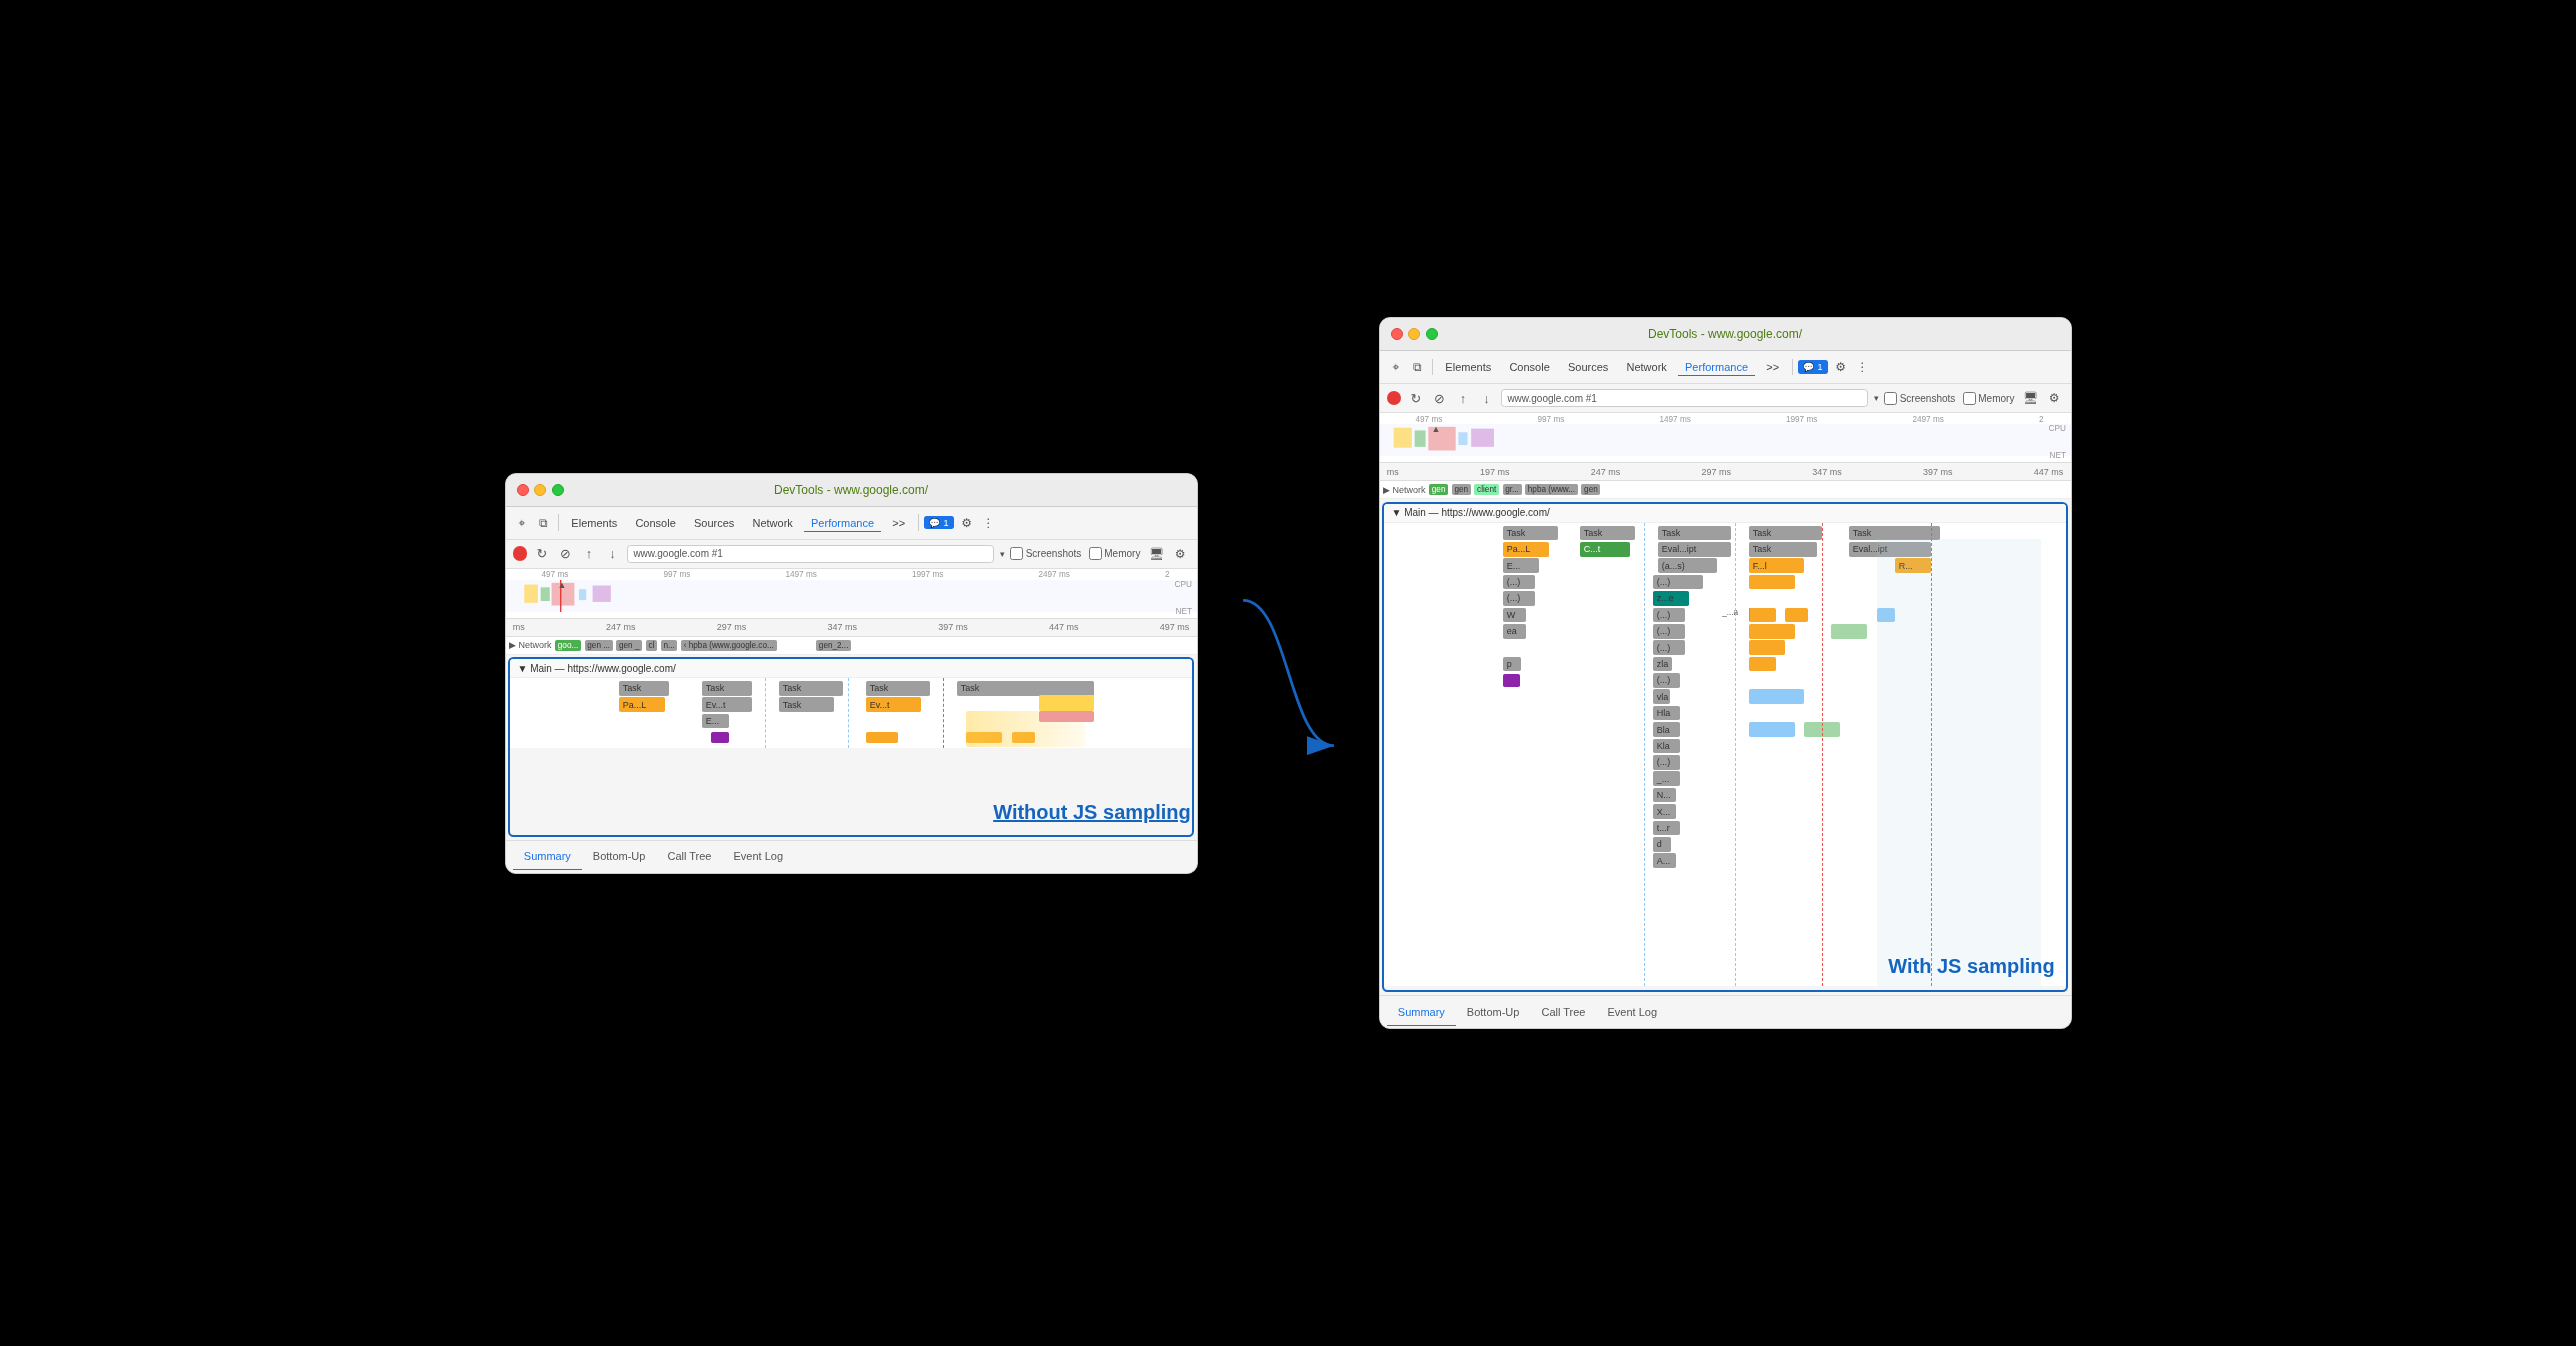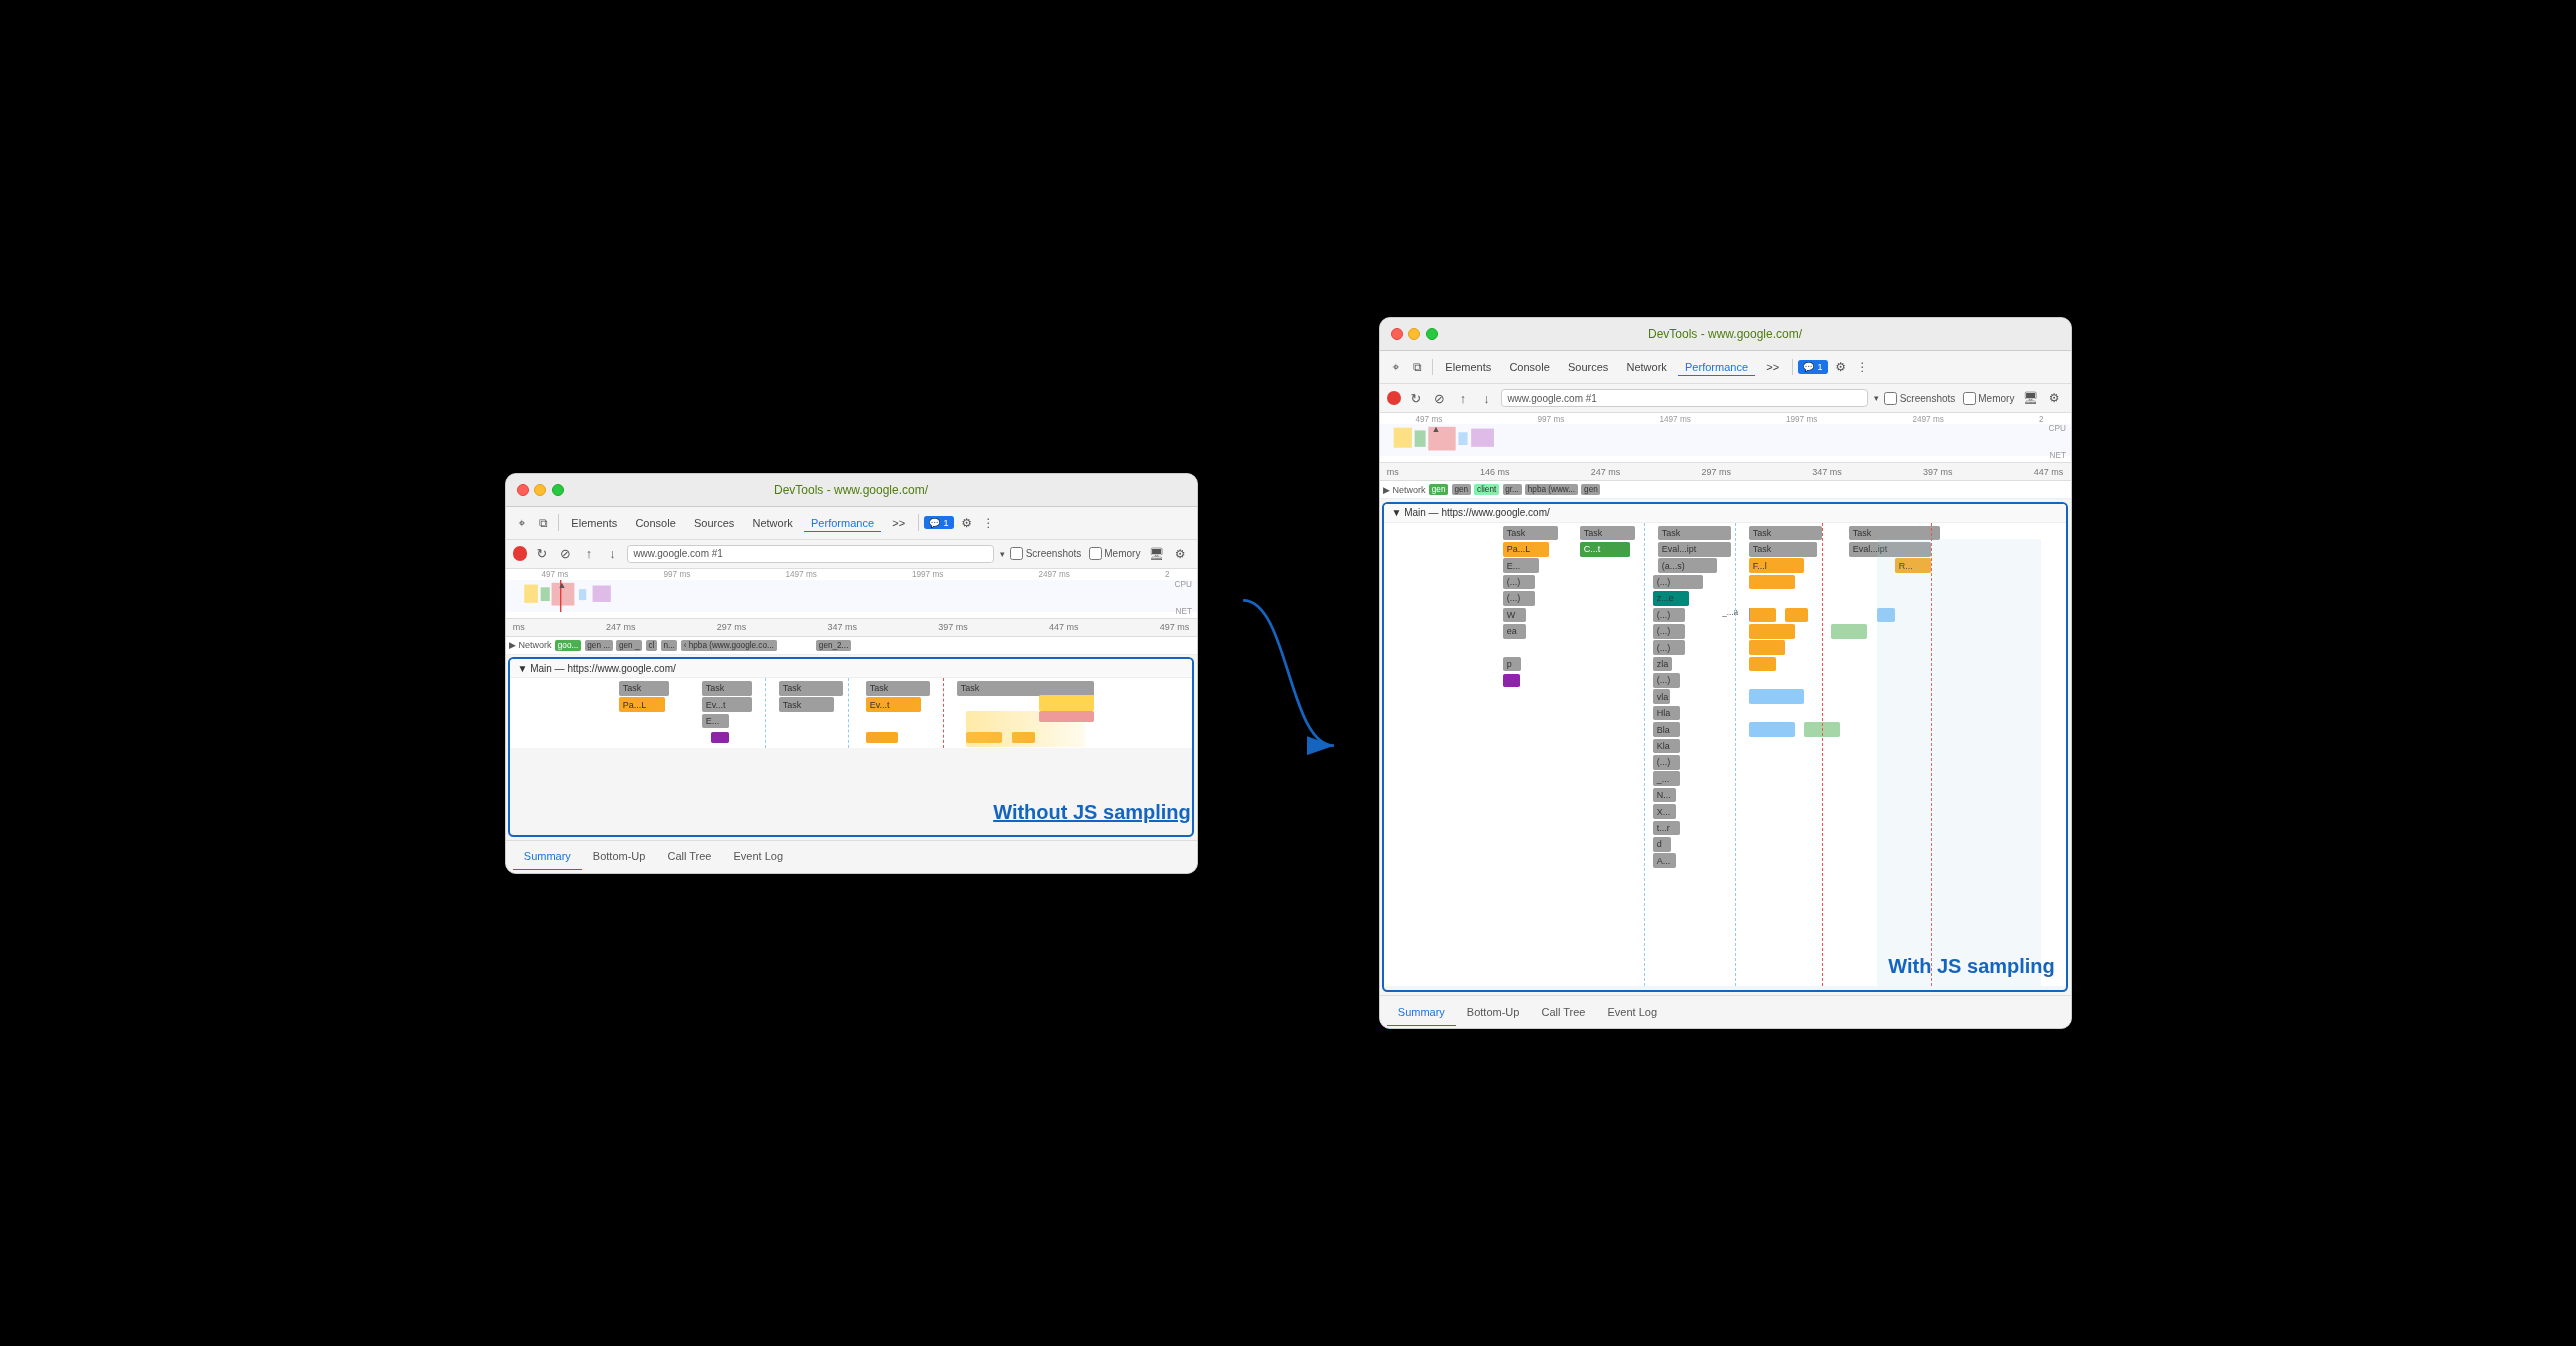--- a/index.html
+++ b/index.html
@@ -544,21 +544,21 @@
         <rect x="100" y="5" width="25" height="20" fill="#ce93d8" opacity="0.6"></rect>
       </svg>
       <div style="font-size:8.2px;color:#999;position:absolute;right:4.6px;top:11px;">CPU</div>
       <div style="font-size:8.2px;color:#999;position:absolute;right:4.6px;bottom:1.8px;">NET</div>
       <div style="position:absolute;top:11px;left:52px;font-size:9px;color:#555;">▲</div>
     </div>
 
     <div class="time-ruler">
       <div class="time-marks">
         <span>ms</span>
-        <span>146 ms</span>
+        <span>197 ms</span>
         <span>247 ms</span>
         <span>297 ms</span>
         <span>347 ms</span>
         <span>397 ms</span>
         <span>447 ms</span>
       </div>
     </div>
 
     <div class="network-row">
       <span>▶ Network</span>

